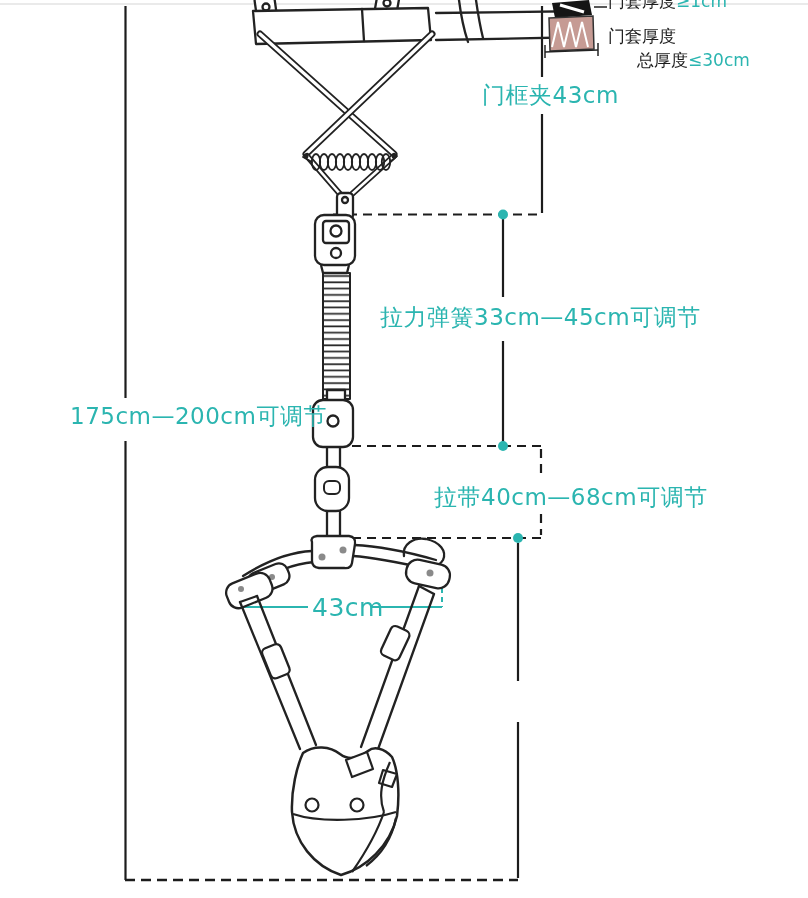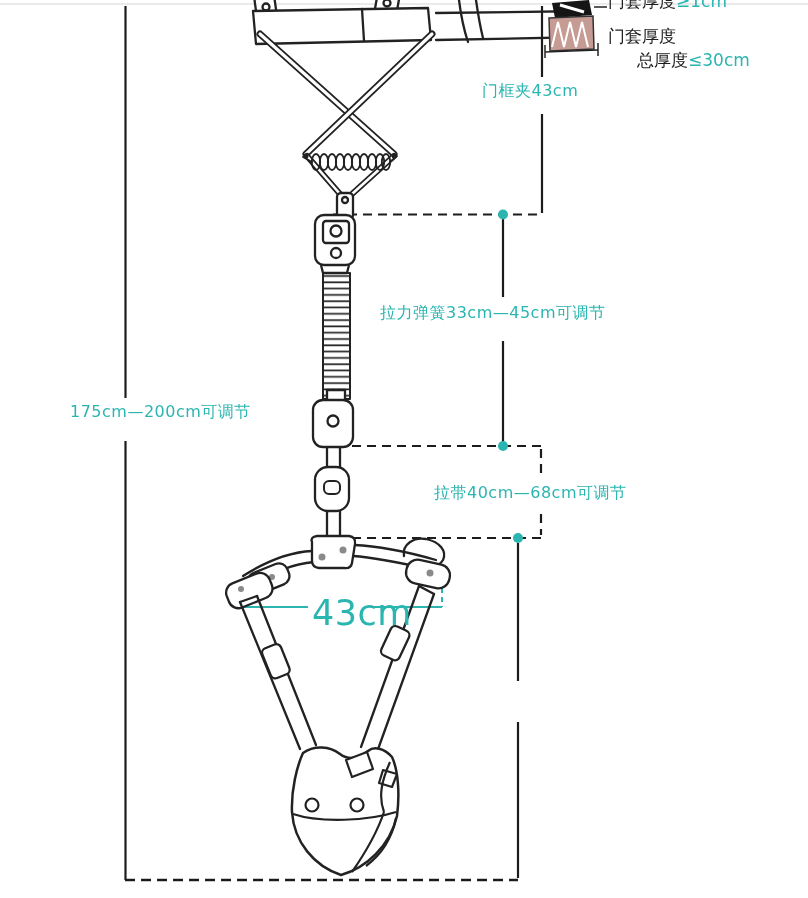--- a/index.html
+++ b/index.html
@@ -8,28 +8,28 @@
     background:#ffffff;
     overflow:hidden;
     position:relative;
     font-family:"DejaVu Sans","Liberation Sans",sans-serif;
   }
   .stage{position:absolute;inset:0;width:808px;height:898px;}
   svg{position:absolute;left:0;top:0;}
   .lbl{
     position:absolute;
     color:#2BB5B0;
-    font-size:16px;
+    font-size:23px;
     line-height:1.25;
     white-space:nowrap;
     letter-spacing:0.5px;
   }
   .lbl .dark{color:#1c1c1c;}
   .lbl.small{font-size:17px;letter-spacing:0;}
-  .lbl.big{font-size:35px;}
+  .lbl.big{font-size:25px;}
   #label-overall{left:70px;top:402px;}
   #label-doorclamp{left:482px;top:81px;}
   #label-spring{left:380px;top:303px;}
   #label-strap{left:434px;top:483px;}
   #label-seat{left:446px;top:688px;}
   #label-barwidth{left:312px;top:592px;}
   #inset-line1{left:608px;top:-9px;}
   #inset-line2{left:608px;top:26px;color:#1c1c1c;}
   #inset-line3{left:608px;top:50px;color:#1c1c1c;margin-left:29px;}
 </style>

